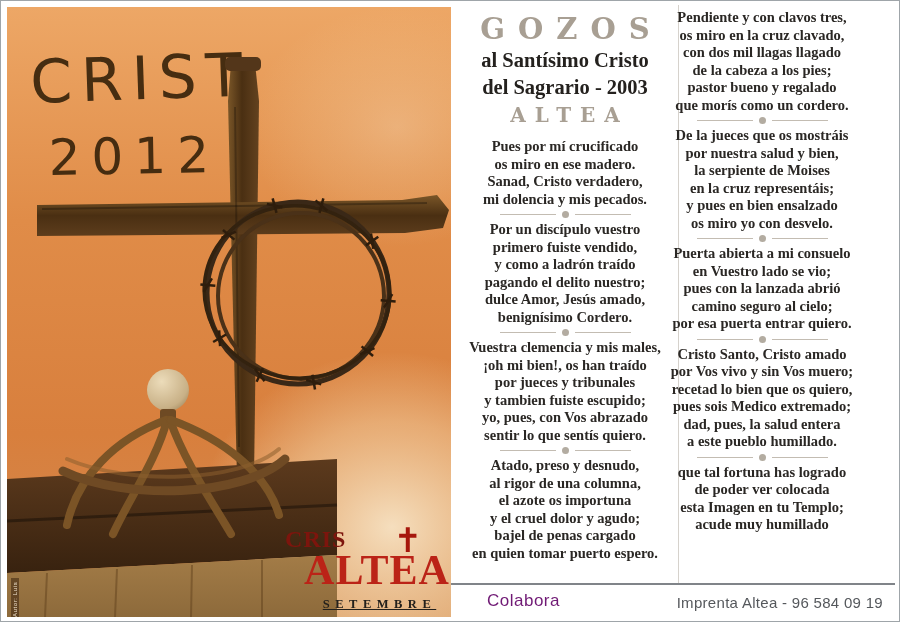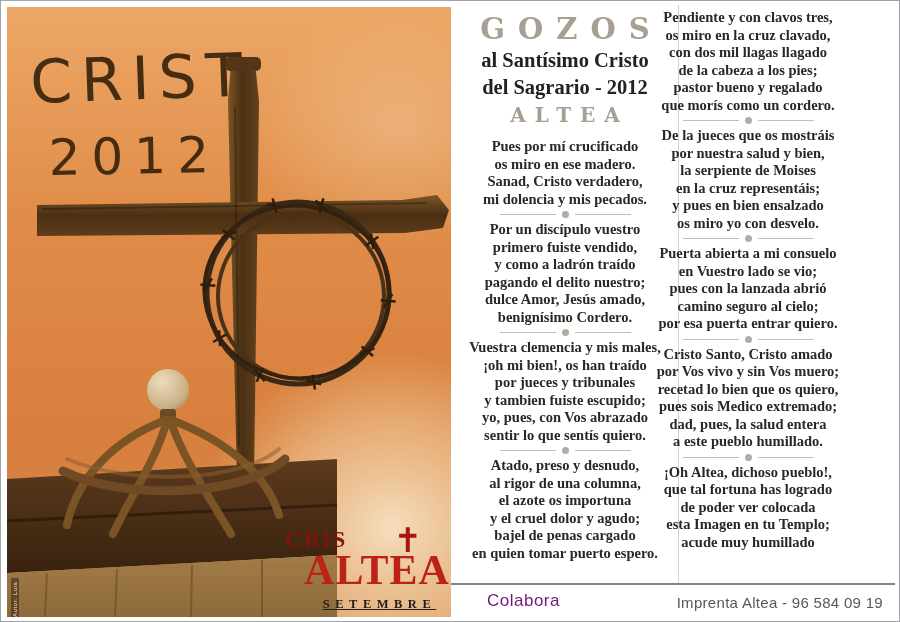--- a/index.html
+++ b/index.html
@@ -19,21 +19,21 @@
   .logo-crist{font:bold 24px "Liberation Serif",serif;color:#7d150d;letter-spacing:1px;}
   .logo-cross{font:bold 34px "DejaVu Sans",sans-serif;color:#a6170c;line-height:26px;margin:0 -1px;}
   .logo-year{display:inline-block;transform:rotate(90deg);font:bold 10px "Liberation Sans",sans-serif;
     color:#7d150d;width:12px;letter-spacing:1px;position:relative;top:-8px;}
   .logo-altea{font:bold 42px "Liberation Serif",serif;color:#bb2317;margin-top:-7px;letter-spacing:1px;}
   .logo-setembre{font:bold 12.5px "Liberation Serif",serif;color:#23201c;letter-spacing:5.5px;margin-top:3px;padding-left:5px;text-decoration:underline;}
 
   
   .col{position:absolute;text-align:center;color:#2a2724;}
   .col1{left:452px;top:10px;width:224px;}
-  .col2{left:639px;top:8px;width:216px;}
+  .col2{left:653px;top:8px;width:216px;}
   .divider-v{position:absolute;left:677px;top:4px;height:578px;width:1px;background:#d6d2cc;}
 
   .gozos-title{font:bold 29px "DejaVu Serif",serif;color:#a89f93;letter-spacing:13px;padding-left:13px;line-height:36px;}
   .gozos-sub{font:bold 20.5px "Liberation Serif",serif;color:#24211e;line-height:27px;}
   .gozos-altea{font:bold 20px "DejaVu Serif",serif;color:#a89f93;letter-spacing:9px;padding-left:9px;line-height:27px;margin-top:1px;}
   .title-block{margin-bottom:9px;}
 
   .stanza{margin:0;}
   .verse{font:bold 14.5px "Liberation Serif",serif;line-height:17.5px;white-space:nowrap;}
   .stanza-divider{height:13px;display:flex;align-items:center;justify-content:center;gap:6px;}
@@ -185,21 +185,21 @@
 
     <div class="photo-credit">Autor: Luis</div>
   </div>
 
   <div class="divider-v"></div>
 
   <div class="col col1">
     <div class="title-block">
       <div class="gozos-title">GOZOS</div>
       <div class="gozos-sub">al Santísimo Cristo</div>
-      <div class="gozos-sub">del Sagrario - 2012</div>
+      <div class="gozos-sub">del Sagrario - 2003</div>
       <div class="gozos-altea">ALTEA</div>
     </div>
     <div class="stanzas">
         <div class="stanza">
           <div class="verse">Pues por mí crucificado</div>
           <div class="verse">os miro en ese madero.</div>
           <div class="verse">Sanad, Cristo verdadero,</div>
           <div class="verse">mi dolencia y mis pecados.</div>
         </div>
         <div class="stanza-divider">
@@ -291,21 +291,20 @@
           <div class="verse">pues sois Medico extremado;</div>
           <div class="verse">dad, pues, la salud entera</div>
           <div class="verse">a este pueblo humillado.</div>
         </div>
         <div class="stanza-divider">
           <span class="dl"></span>
           <span class="dd"></span>
           <span class="dl"></span>
         </div>
         <div class="stanza">
-          <div class="verse">¡Oh Altea, dichoso pueblo!,</div>
           <div class="verse">que tal fortuna has logrado</div>
           <div class="verse">de poder ver colocada</div>
           <div class="verse">esta Imagen en tu Templo;</div>
           <div class="verse">acude muy humillado</div>
         </div>
       </div>
   </div>
 
   <div class="footer-line"></div>
   <div class="footer-left">Colabora</div>

